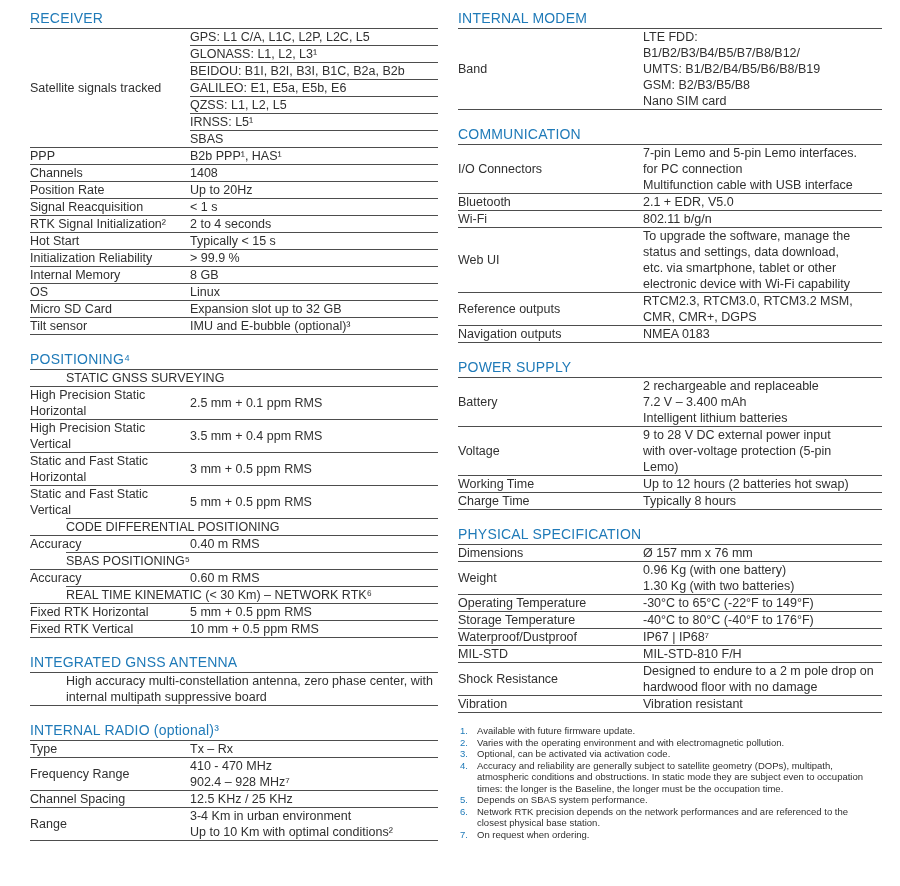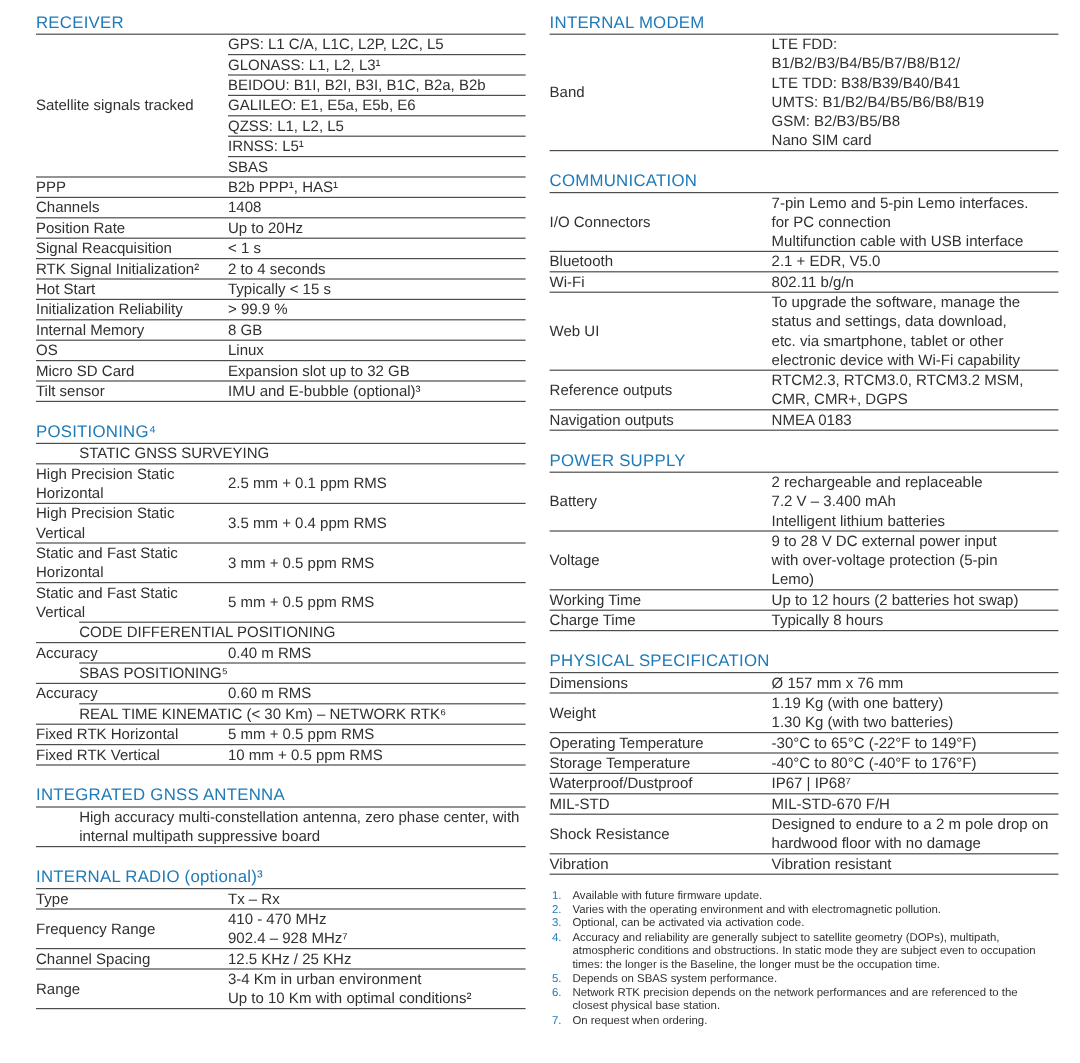--- a/index.html
+++ b/index.html
@@ -228,21 +228,20 @@
     </div>
   <div class="col col-right" id="right-col">
       <section class="spec-section">
         <h2 class="sec-title">INTERNAL MODEM</h2>
         <div class="spec-table">
           <div class="row kv">
             <div class="cell lbl">Band</div>
             <div class="cell val">
               <div class="vline">LTE FDD:</div>
               <div class="vline">B1/B2/B3/B4/B5/B7/B8/B12/</div>
-              <div class="vline">LTE TDD: B38/B39/B40/B41</div>
               <div class="vline">UMTS: B1/B2/B4/B5/B6/B8/B19</div>
               <div class="vline">GSM: B2/B3/B5/B8</div>
               <div class="vline">Nano SIM card</div>
             </div>
           </div>
         </div>
       </section>
       <section class="spec-section">
         <h2 class="sec-title">COMMUNICATION</h2>
         <div class="spec-table">
@@ -328,21 +327,21 @@
         <div class="spec-table">
           <div class="row kv">
             <div class="cell lbl">Dimensions</div>
             <div class="cell val">
               <div class="vline">Ø 157 mm x 76 mm</div>
             </div>
           </div>
           <div class="row kv">
             <div class="cell lbl">Weight</div>
             <div class="cell val">
-              <div class="vline">1.19 Kg (with one battery)</div>
+              <div class="vline">0.96 Kg (with one battery)</div>
               <div class="vline">1.30 Kg (with two batteries)</div>
             </div>
           </div>
           <div class="row kv">
             <div class="cell lbl">Operating Temperature</div>
             <div class="cell val">
               <div class="vline">-30°C to 65°C (-22°F to 149°F)</div>
             </div>
           </div>
           <div class="row kv">
@@ -353,21 +352,21 @@
           </div>
           <div class="row kv">
             <div class="cell lbl">Waterproof/Dustproof</div>
             <div class="cell val">
               <div class="vline">IP67 | IP68⁷</div>
             </div>
           </div>
           <div class="row kv">
             <div class="cell lbl">MIL-STD</div>
             <div class="cell val">
-              <div class="vline">MIL-STD-670 F/H</div>
+              <div class="vline">MIL-STD-810 F/H</div>
             </div>
           </div>
           <div class="row kv">
             <div class="cell lbl">Shock Resistance</div>
             <div class="cell val">
               <div class="vline">Designed to endure to a 2 m pole drop on</div>
               <div class="vline">hardwood floor with no damage</div>
             </div>
           </div>
           <div class="row kv">

